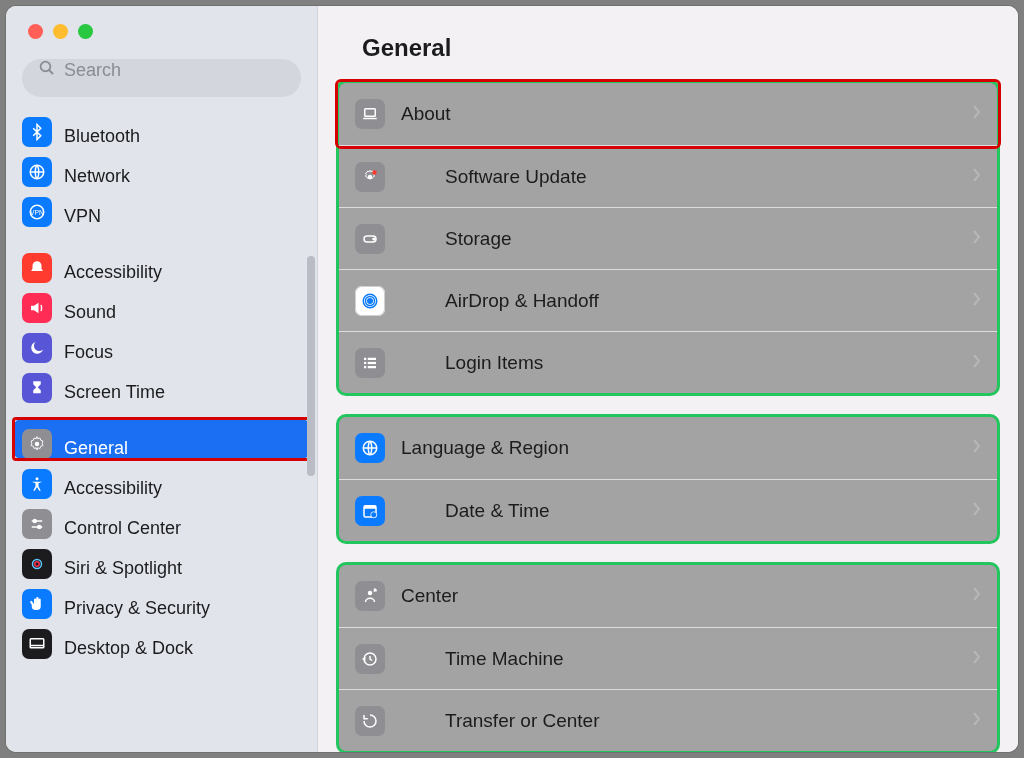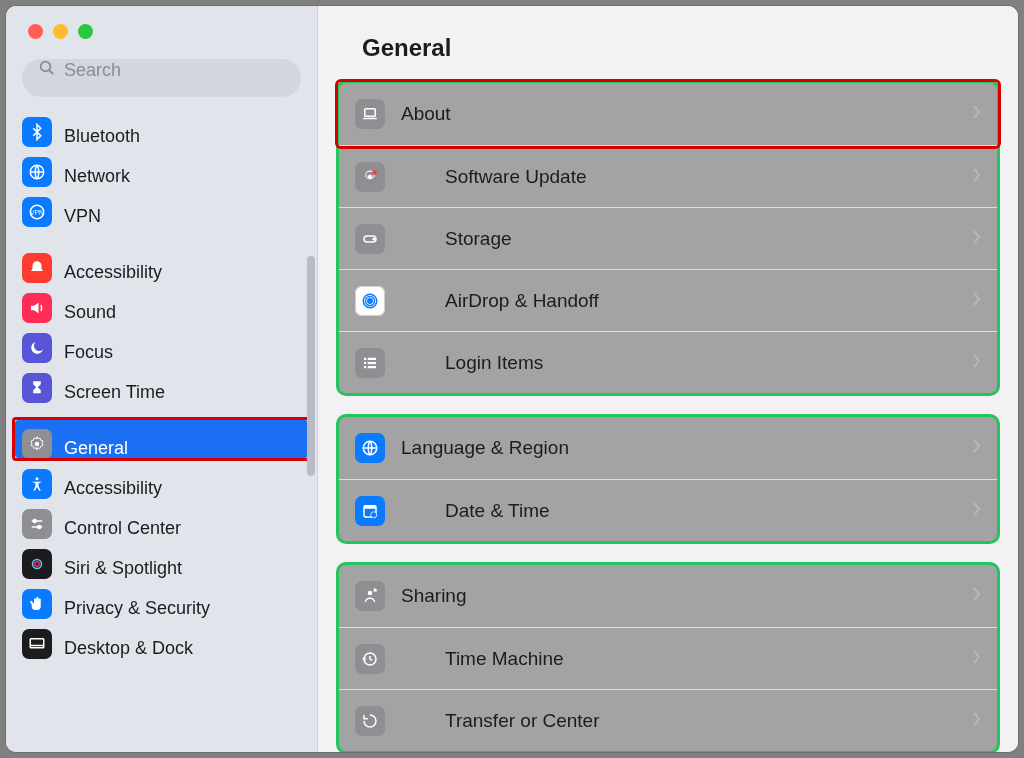--- a/index.html
+++ b/index.html
@@ -374,21 +374,21 @@
         </div>
         <div class="group">
           <div class="row">
             <span class="ricon" style="background: rgb(142, 142, 147);">
               <svg viewBox="0 0 24 24" fill="#fff">
                 <circle cx="12" cy="8" r="3"></circle>
                 <path d="M6 20c0-3 3-5 6-5s6 2 6 5" fill="none" stroke="#fff" stroke-width="2"></path>
                 <path d="M17 6l3-3m0 0v3m0-3h-3" fill="none" stroke="#fff" stroke-width="2"></path>
               </svg>
             </span>
-            <span class="label">Sharing</span>
+            <span class="label">Center</span>
             <span class="chev"><svg viewBox="0 0 10 16" fill="none" stroke="currentColor" stroke-width="2">
                 <path d="M3 2l5 6-5 6"></path>
               </svg></span>
           </div>
           <div class="row">
             <span class="ricon" style="background: rgb(142, 142, 147);">
               <svg viewBox="0 0 24 24" fill="none" stroke="#fff" stroke-width="2">
                 <circle cx="12" cy="12" r="8"></circle>
                 <path d="M12 8v4l3 2"></path>
                 <path d="M4 12H2m2 0l2-2m-2 2l2 2"></path>

